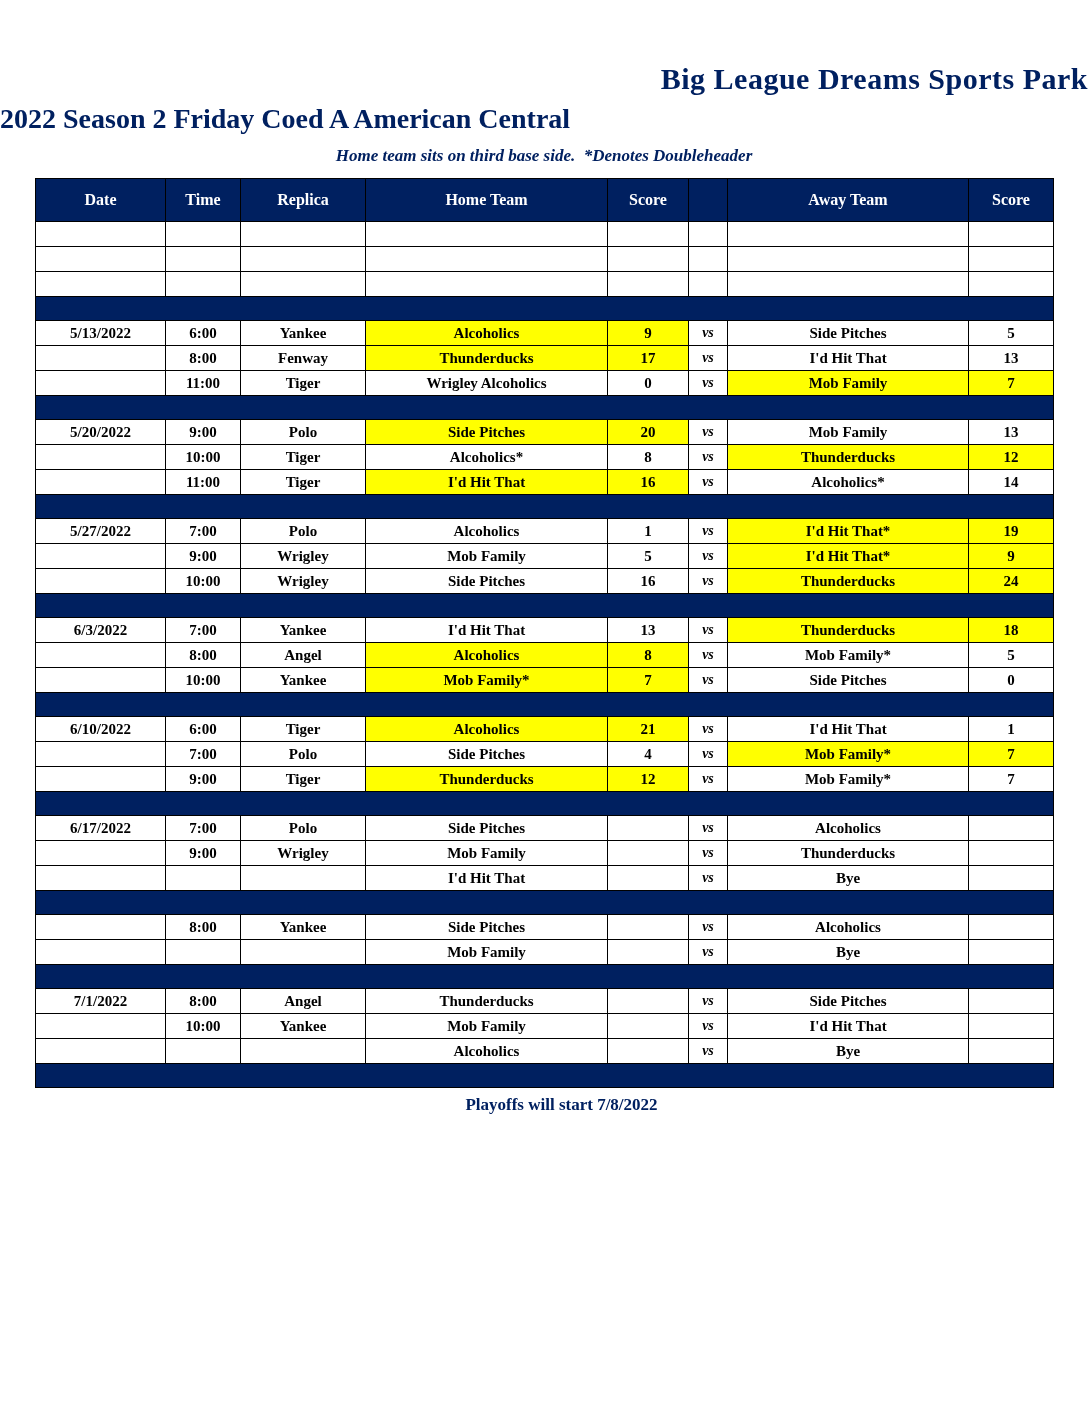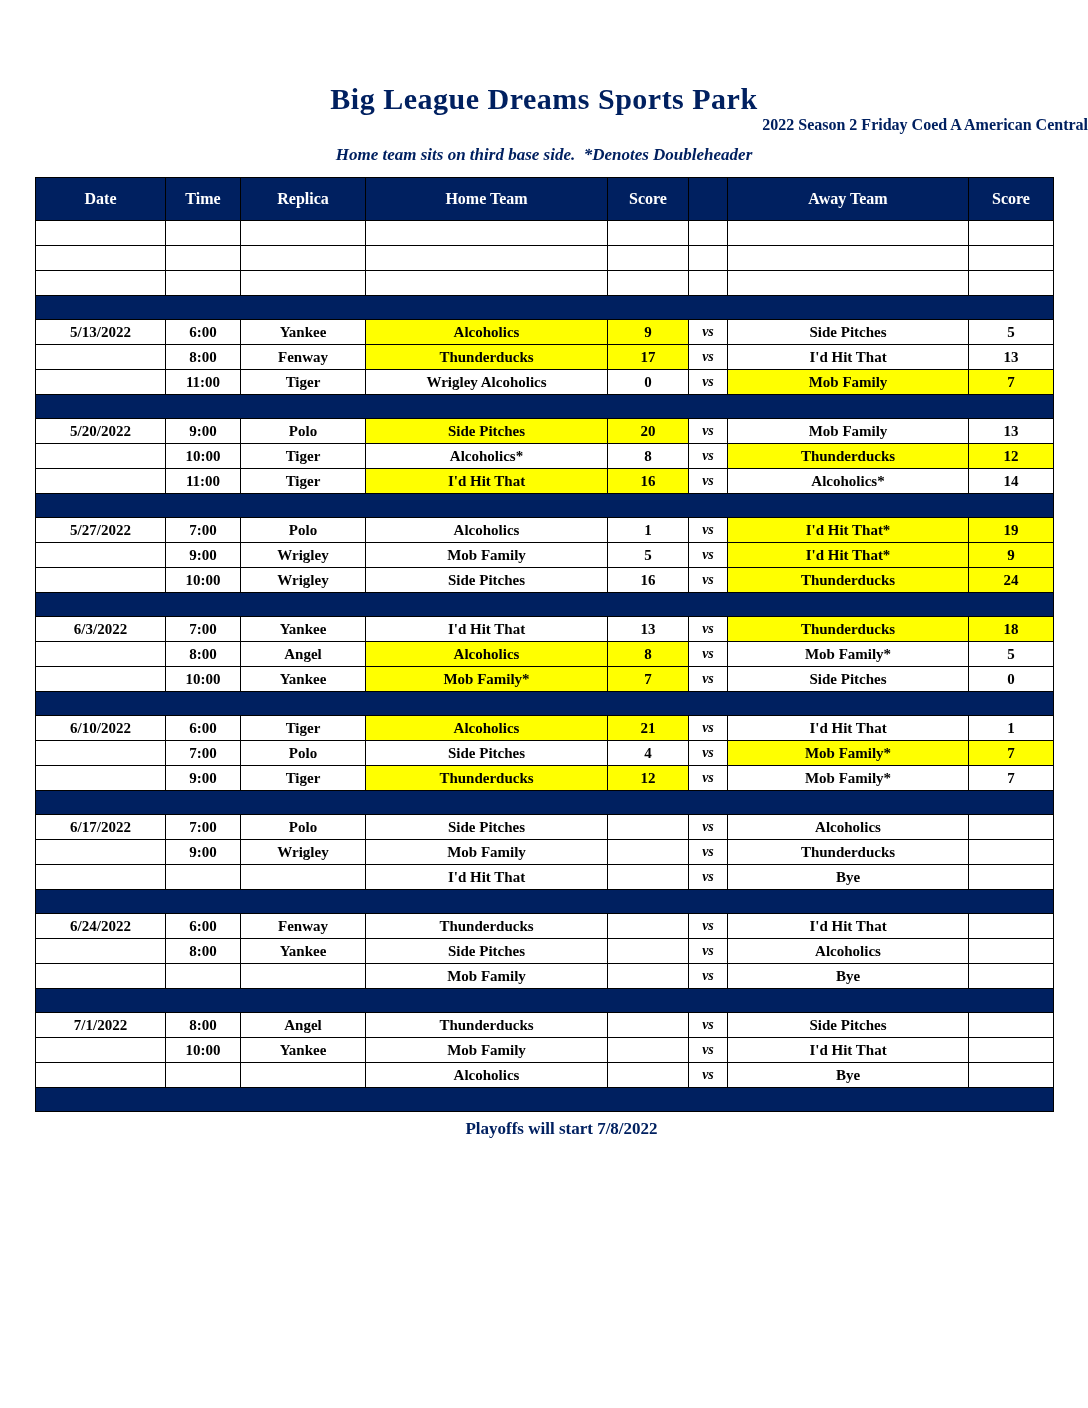--- a/index.html
+++ b/index.html
@@ -4,30 +4,31 @@
 <style>
   * { box-sizing: border-box; margin: 0; padding: 0; }
   html, body { background: #ffffff; }
   body {
     width: 1088px;
     height: 1408px;
     font-family: "Liberation Serif", serif;
     position: relative;
   }
   .title {
-    text-align: center;
-    padding-top: 82px;
+    text-align: right;
+    padding-top: 62px;
     font-size: 30px;
     font-weight: bold;
     color: var(--accent-text, #002060);
     letter-spacing: 0.5px;
   }
   .subtitle {
-    text-align: right;
-    font-size: 16px;
+    text-align: left;
+    margin-top: 7px;
+    font-size: 28px;
     font-weight: bold;
     color: var(--accent-text, #002060);
   }
   .note {
     text-align: center;
     margin-top: 11px;
     font-size: 17px;
     font-weight: bold;
     font-style: italic;
     color: var(--accent-text, #002060);
@@ -331,30 +332,20 @@
         <td class="c-home">I'd Hit That</td>
         <td class="c-score"></td>
         <td class="c-vs">vs</td>
         <td class="c-away">Bye</td>
         <td class="c-score"></td>
       </tr>
       <tr>
         <td colspan="8" class="sep"></td>
       </tr>
       <tr>
-        <td class="c-date">6/24/2022</td>
-        <td class="c-time">6:00</td>
-        <td class="c-replica">Fenway</td>
-        <td class="c-home">Thunderducks</td>
-        <td class="c-score"></td>
-        <td class="c-vs">vs</td>
-        <td class="c-away">I'd Hit That</td>
-        <td class="c-score"></td>
-      </tr>
-      <tr>
         <td class="c-date"></td>
         <td class="c-time">8:00</td>
         <td class="c-replica">Yankee</td>
         <td class="c-home">Side Pitches</td>
         <td class="c-score"></td>
         <td class="c-vs">vs</td>
         <td class="c-away">Alcoholics</td>
         <td class="c-score"></td>
       </tr>
       <tr>

